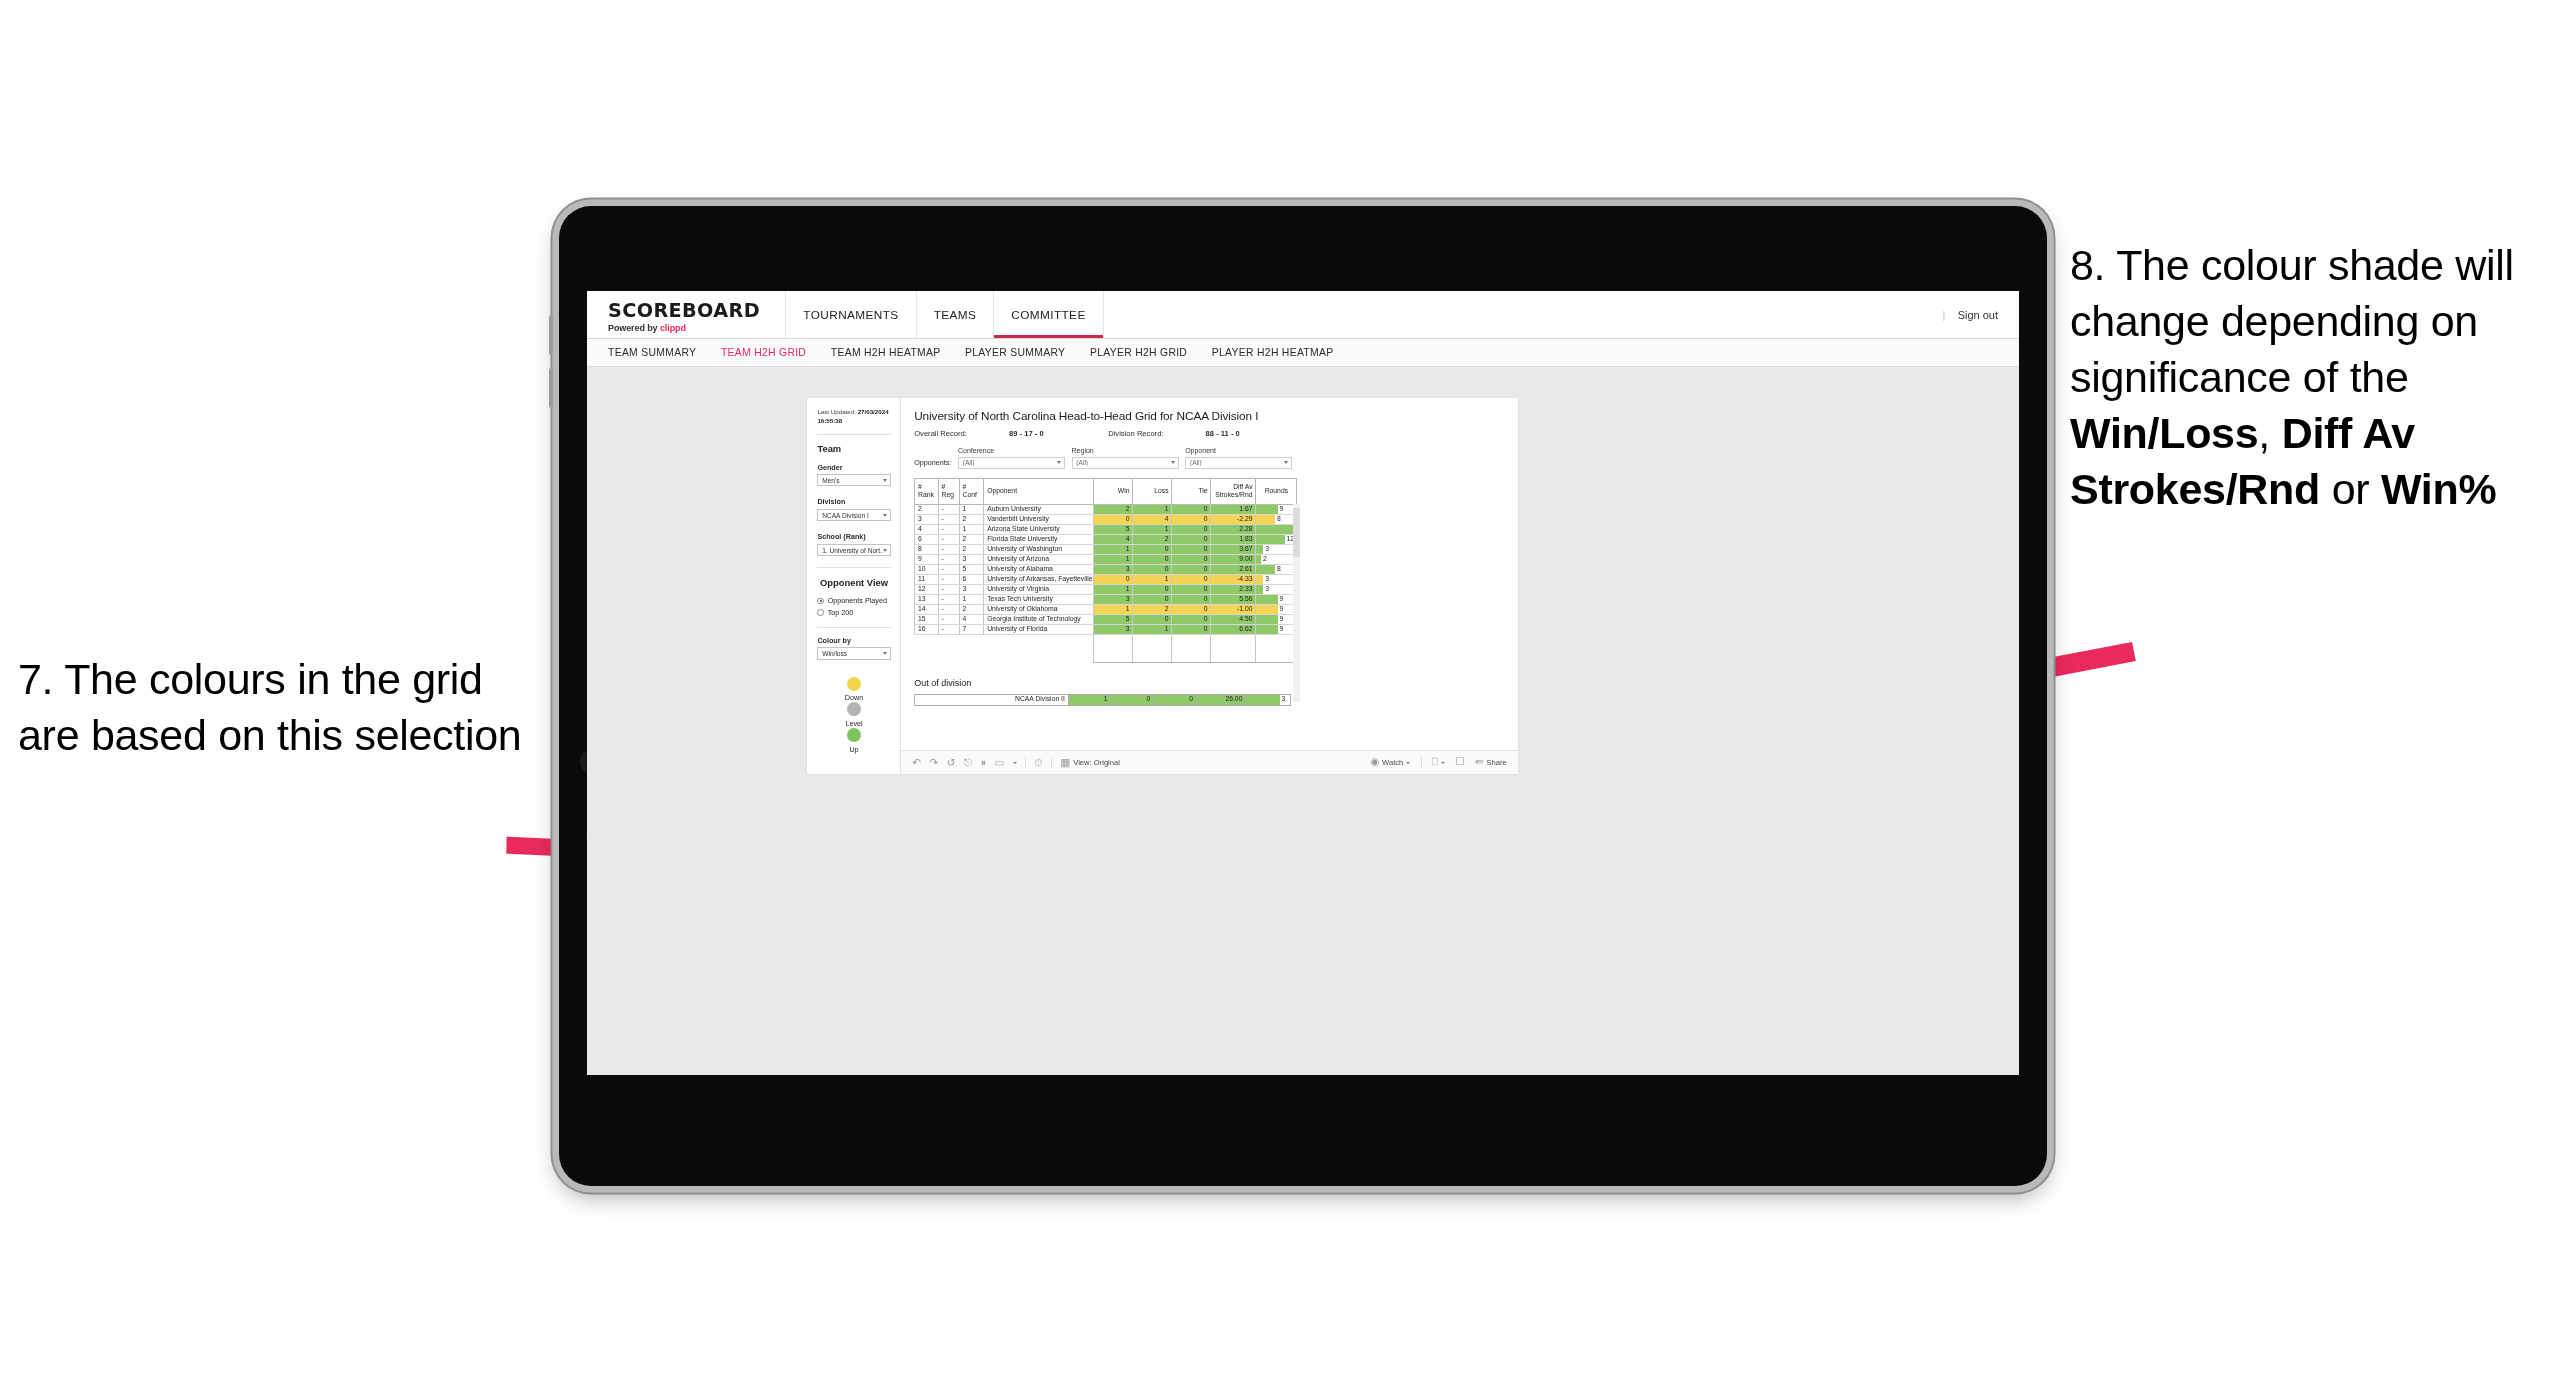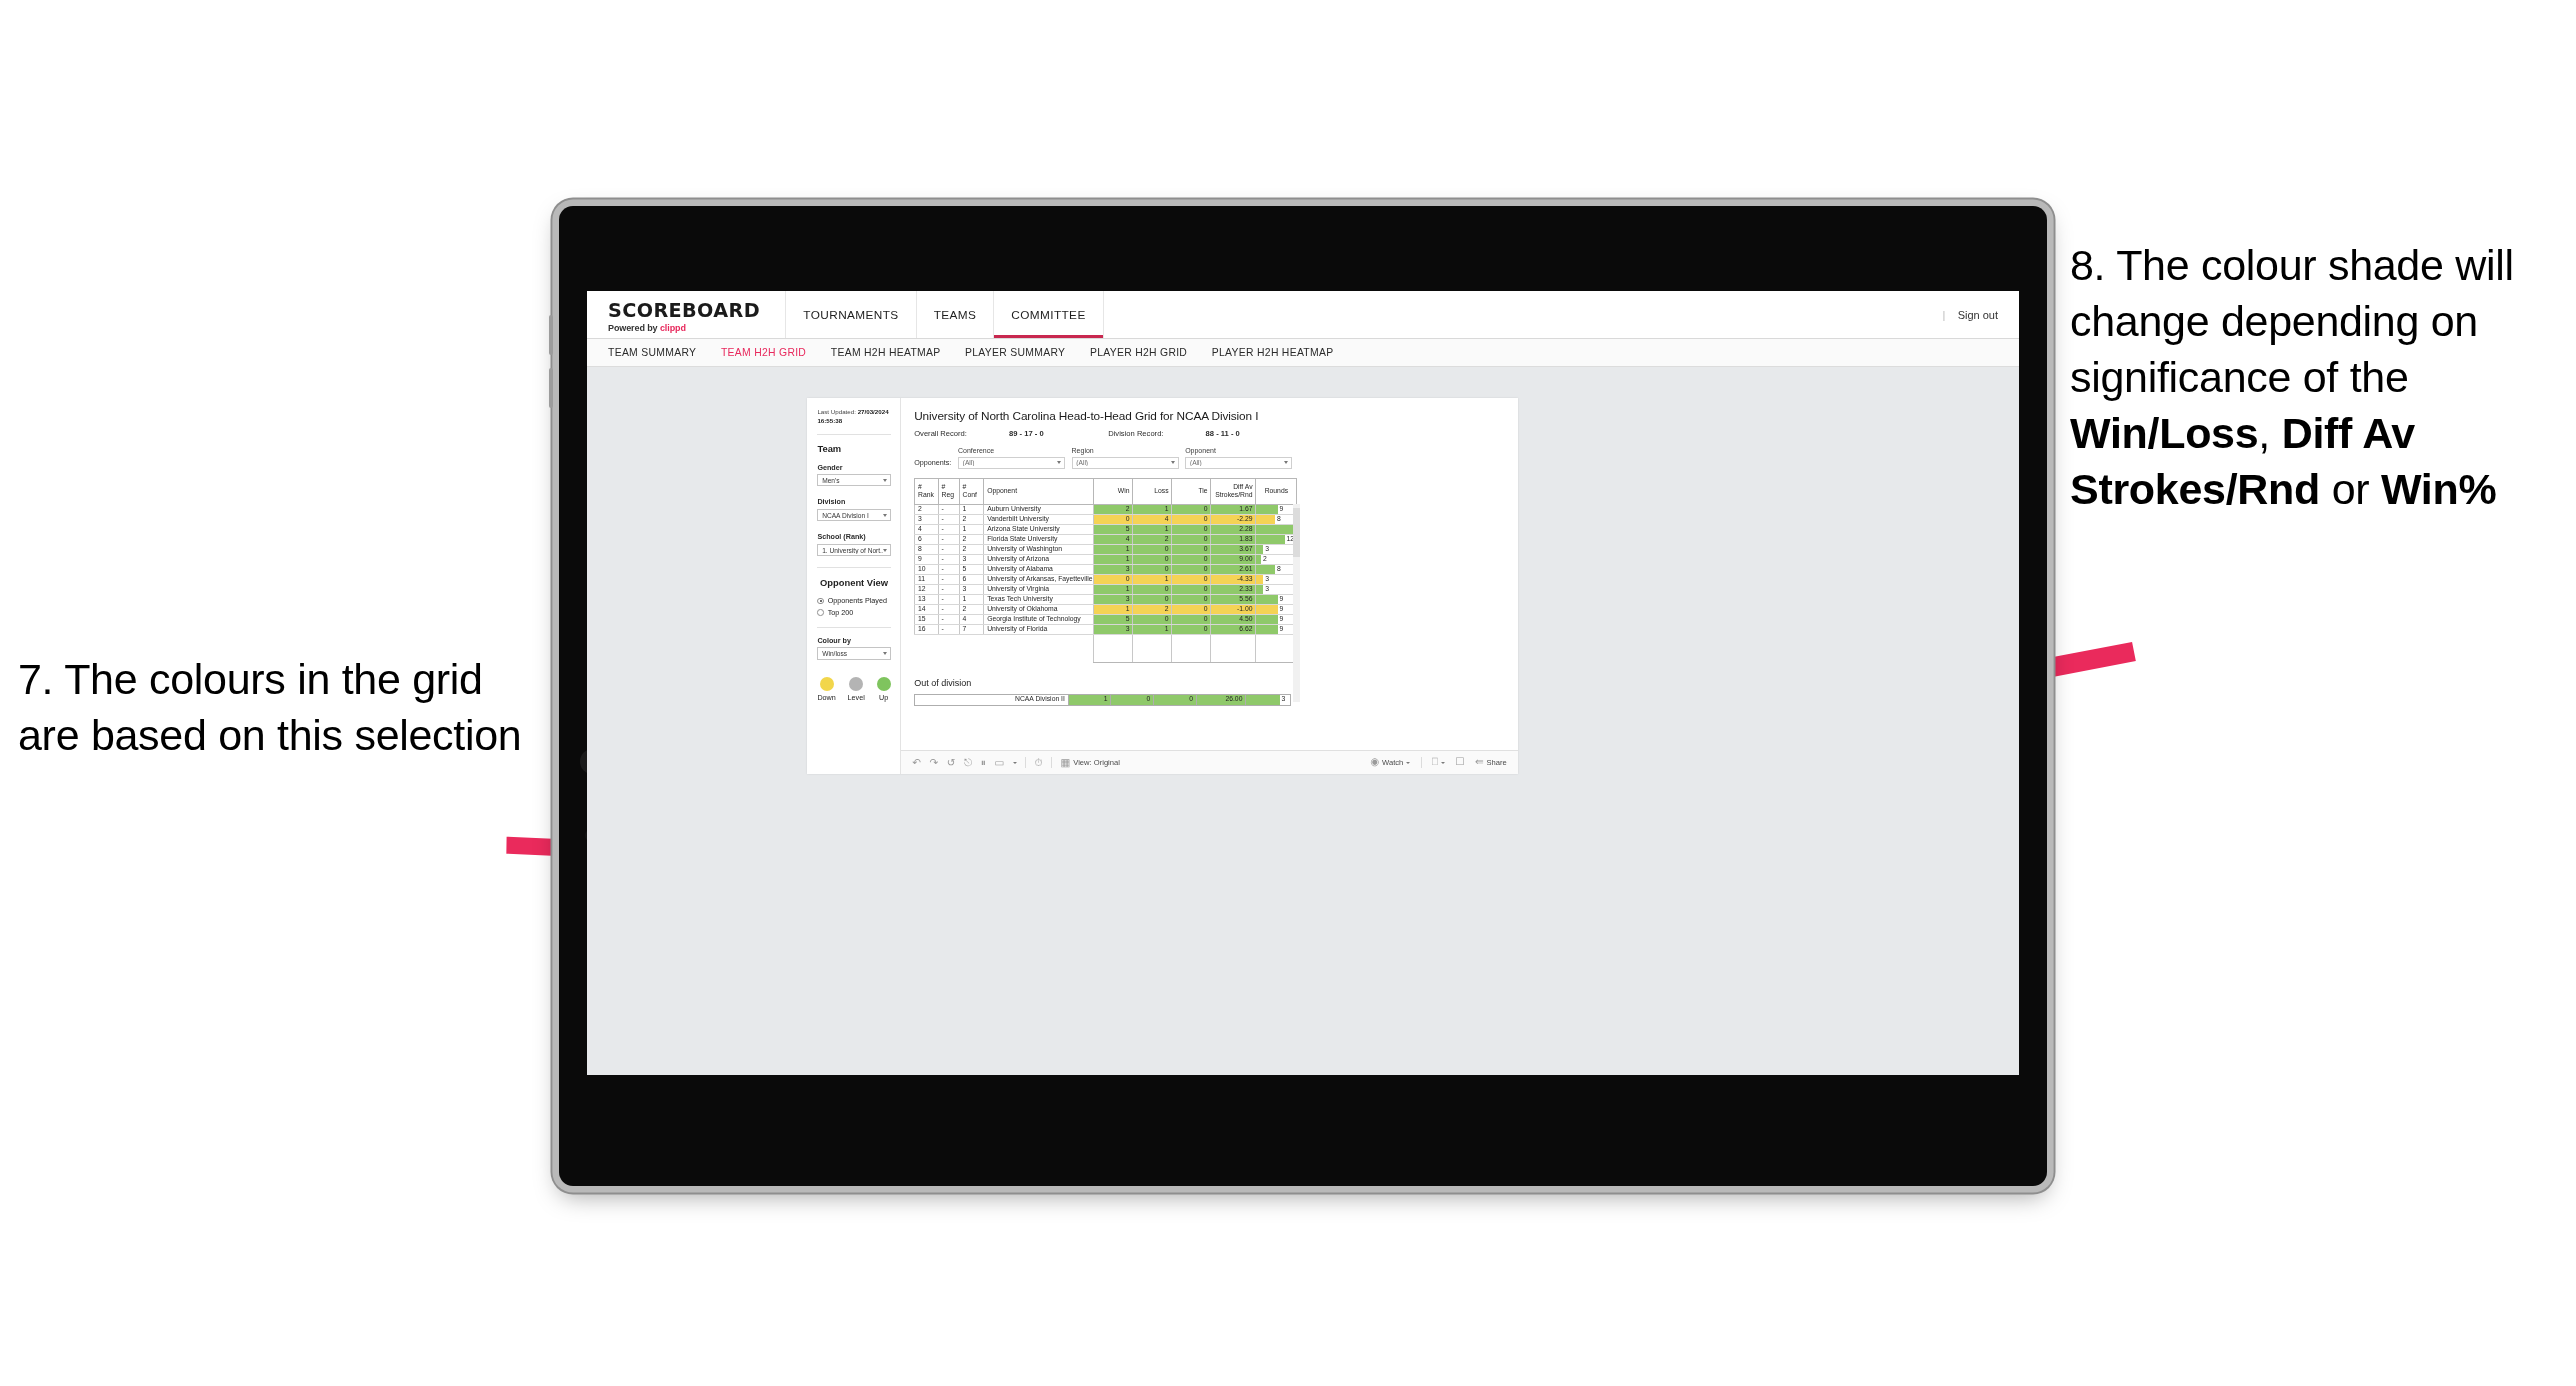--- a/index.html
+++ b/index.html
@@ -34,21 +34,21 @@
 
   
   .arrow-svg { position: absolute; overflow: visible; pointer-events: none; }
 
   
   #tablet {
     position: absolute;
     left: 559px; top: 206px;
     width: 1488px; height: 980px;
     background: #0a0a0a;
-    border-radius: 14px;
+    border-radius: 32px;
     box-shadow:
       0 0 0 6.6px #b9b9b9,
       0 0 0 8.5px #8e8e8e,
       0 9.4px 24.6px rgba(0,0,0,.35);
   }
   
   .tab-btn {
     position: absolute;
     left: -10.4px;
     width: 4.7px;
@@ -220,20 +220,21 @@
   }
   .radio.on::after {
     content: "";
     position: absolute; left: 1.3px; top: 1.3px;
     width: 2.5px; height: 2.5px; border-radius: 50%;
     background: #3a3a3a;
   }
   #legend {
     display: flex; justify-content: space-between;
     margin-top: 17px;
+    flex-direction: column;
   }
   .legend-item { text-align: center; }
   .legend-dot {
     width: 14px; height: 14px; border-radius: 50%;
     margin: 0 auto 2.8px;
   }
   .legend-lbl { font-size: 7.2px; color: #222; }
 
   
   #content {

